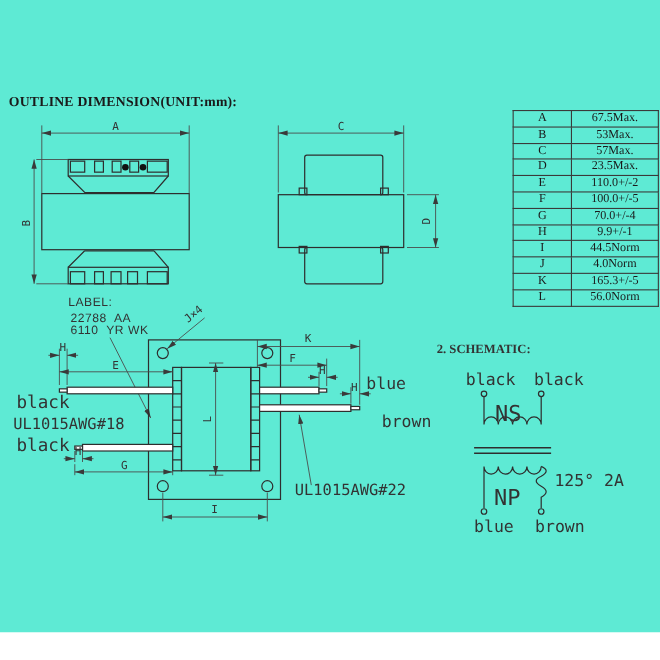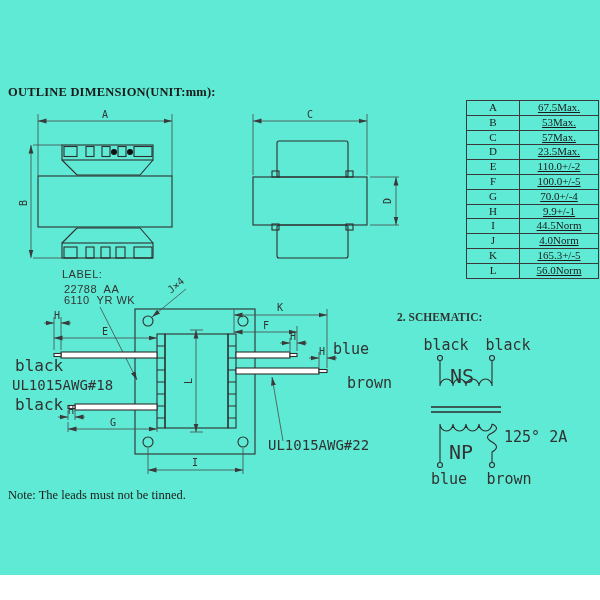--- a/index.html
+++ b/index.html
@@ -4,21 +4,21 @@
 <style>
   html,body{margin:0;padding:0;background:#fff;}
   #stage{position:relative;width:600px;height:575px;background:#5eead4;overflow:hidden;
          font-family:"Liberation Serif",serif;color:#1a1a1a;}
   .abs{position:absolute;}
   #doc-title{left:8px;top:85px;font-size:12.5px;font-weight:bold;letter-spacing:.2px;}
   #note-text{left:8px;top:488px;font-size:12.5px;}
   #dim-table{left:466px;top:100px;border-collapse:collapse;font-size:11px;color:#1a1a1a;}
   #dim-table td{border:1px solid #3a3a3a;text-align:center;padding:0;height:13.8px;line-height:13.8px;}
   #dim-table td.k{width:52px;}
-  #dim-table td.v{width:78px;text-decoration:underline;}
+  #dim-table td.v{width:78px;}
   svg{position:absolute;left:0;top:0;}
   .ln{stroke:#2e2e2e;stroke-width:1.1;fill:none;}
   .fillw{fill:#fff;stroke:#2e2e2e;stroke-width:1.1;}
   .dim{stroke:#4a4a4a;stroke-width:.8;fill:none;}
   .dot{fill:#111;stroke:none;}
   text{fill:#333;}
   .dl{font-family:"DejaVu Sans Mono",monospace;font-size:10px;}
   .cad{font-family:"DejaVu Sans Mono",monospace;}
   .c16{font-size:16px;} .c15{font-size:15px;} .c14{font-size:14px;} .c20{font-size:20px;}
   .stamp{font-family:"Liberation Sans",sans-serif;font-size:11px;letter-spacing:.5px;white-space:pre;}
@@ -270,14 +270,13 @@
       <text class="cad c15" x="504" y="442">125° 2A</text>
 
       <circle class="ln" cx="440" cy="465" r="2.5"></circle>
       <circle class="ln" cx="492" cy="465" r="2.5"></circle>
 
       <text class="cad c15 mid" x="449" y="484">blue</text>
       <text class="cad c15 mid" x="509" y="484">brown</text>
     </g>
   </svg>
 
-  <div id="note-text" class="abs">Note: The leads must not be tinned.</div>
 </div>
 
 </body></html>

